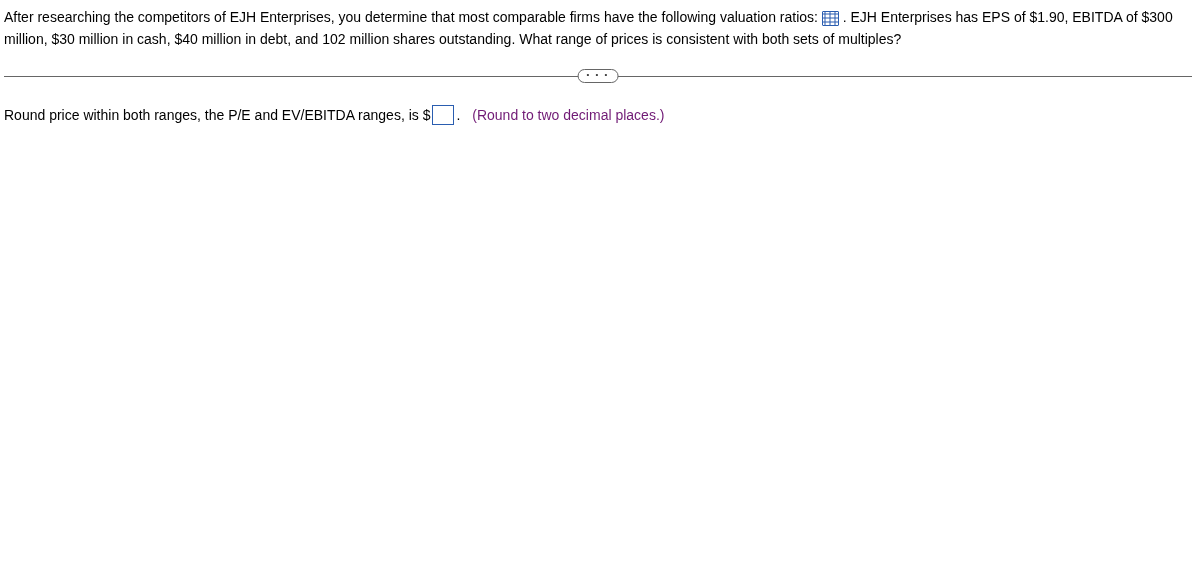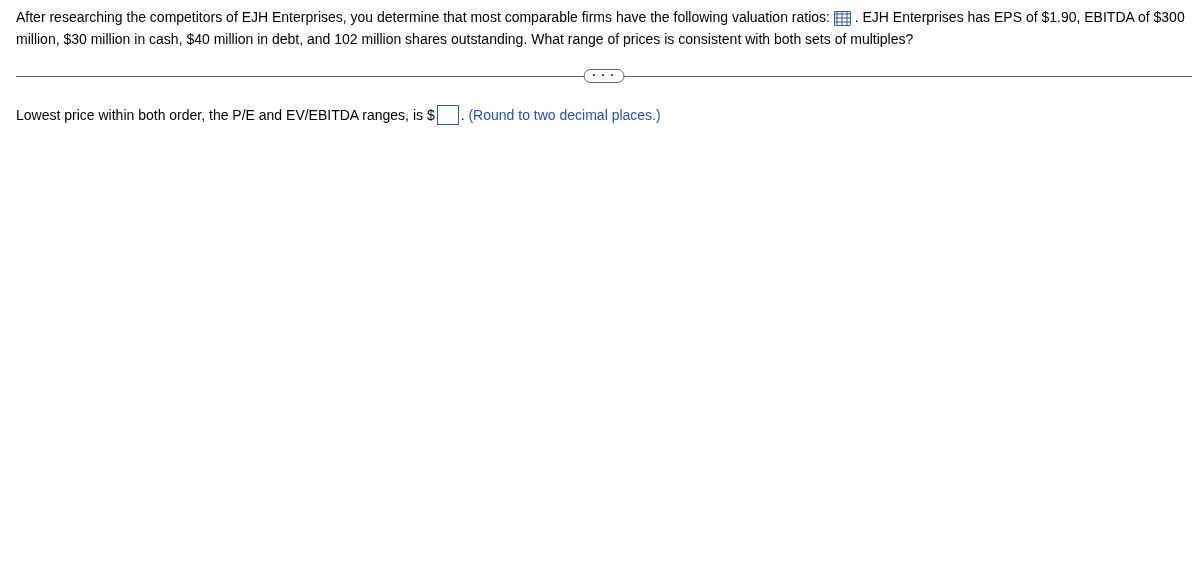--- a/index.html
+++ b/index.html
@@ -5,21 +5,21 @@
   html, body {
     margin: 0;
     padding: 0;
     font-family: Arial, Helvetica, sans-serif;
     font-size: 14px;
     color: #000;
     background: #fff;
     width: 1200px;
   }
   .wrap {
-    padding: 6px 8px 20px 16px;
+    padding: 6px 8px 20px 4px;
     position: relative;
   }
   .intro {
     line-height: 1.6;
   }
   .data-icon-inline {
     display: inline-block;
     width: 15px;
     height: 13px;
     border: 1px solid #2a5db0;
@@ -75,21 +75,22 @@
     width: 20px;
     height: 18px;
     border: 1px solid #2a5db0;
     vertical-align: baseline;
     font-size: 13px;
     text-align: center;
     padding: 0;
     margin: 0 2px;
   }
   .hint {
-    color: #1d4ed8;
+    color: #701a75;
+    margin-left: 8px;
   }
   .modal {
     position: absolute;
     left: 500px;
     top: 236px;
     width: 688px;
     border: 2px solid #000;
     border-radius: 10px;
     background: #fff;
     box-sizing: border-box;
@@ -212,21 +213,21 @@
     <span>. EJH Enterprises has EPS of $1.90, EBITDA of $300 million, $30 million in cash, $40 million in debt, and 102 million shares outstanding. What range of prices is consistent with both sets of multiples?</span>
   </div>
 
   <div class="hr-row">
     <div class="hr-line"></div>
     <div class="hr-badge">• • •</div>
   </div>
 
 
   <div class="qline">
-    <span>Lowest price within both order, the P/E and  EV/EBITDA ranges, is $</span><input class="inp" type="text" value="" style=""><span>.</span>
+    <span>Round price within both ranges, the P/E and  EV/EBITDA ranges, is $</span><input class="inp" type="text" value="" style=""><span>.</span>
     <span class="hint">(Round to two decimal places.)</span>
   </div>
 
 
   <div class="modal">
     <div class="modal-top">
       <div class="modal-title">Data table</div>
       <div class="win-controls">
         <span class="win-min">−</span>
         <span class="win-close">✕</span>

